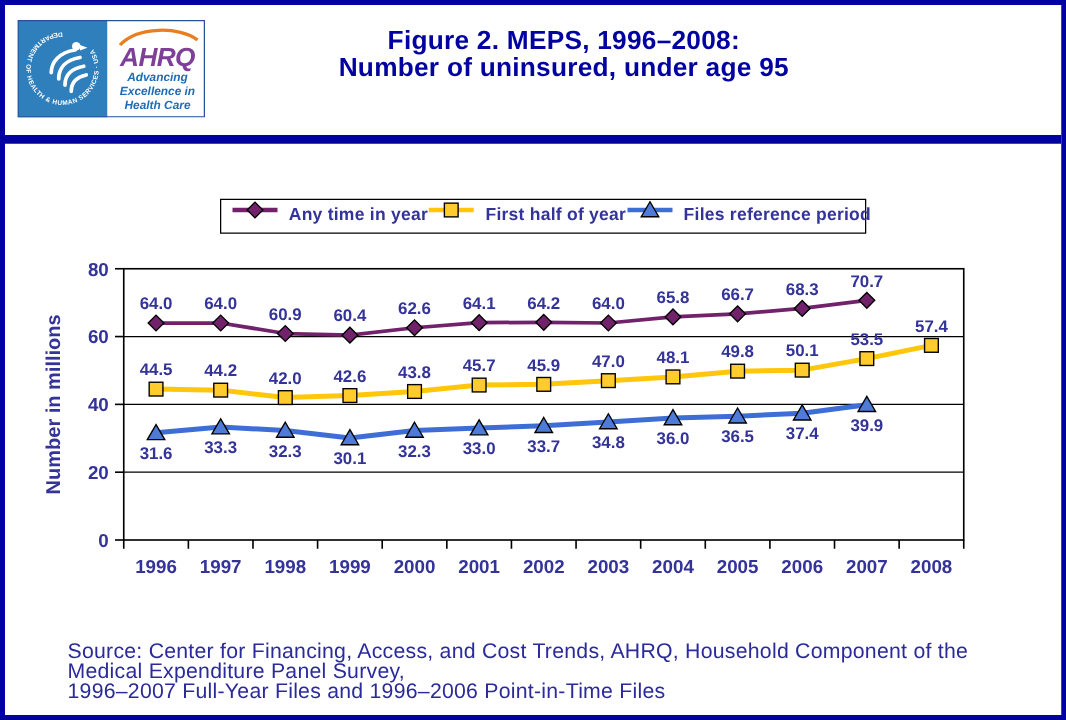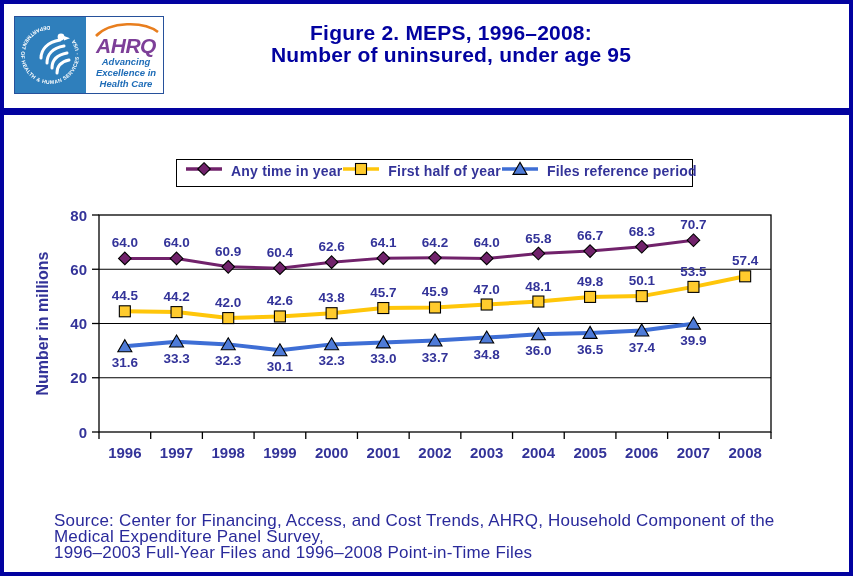--- a/index.html
+++ b/index.html
@@ -214,16 +214,16 @@
       <span class="legend-swatch"><svg width="38" height="16" viewBox="0 0 38 16">
             <line x1="1" y1="8" x2="37" y2="8" stroke="#3E6ED5" stroke-width="3.5"></line>
             <path fill="#4E7BD8" stroke="#000" stroke-width="1.1" d="M 19 1.4000000000000004 L 26 13.4 L 12 13.4 Z"></path>
           </svg></span>
       <span class="legend-label">Files reference period</span>
     </div>
   </div>
 
   <div class="source">
     <div>Source: Center for Financing, Access, and Cost Trends, AHRQ, Household Component of the Medical Expenditure Panel Survey,</div>
-    <div>1996–2003 Full-Year Files and 1996–2008 Point-in-Time Files</div>
+    <div>1996–2007 Full-Year Files and 1996–2006 Point-in-Time Files</div>
   </div>
 
 </div>
 
 </body></html>

